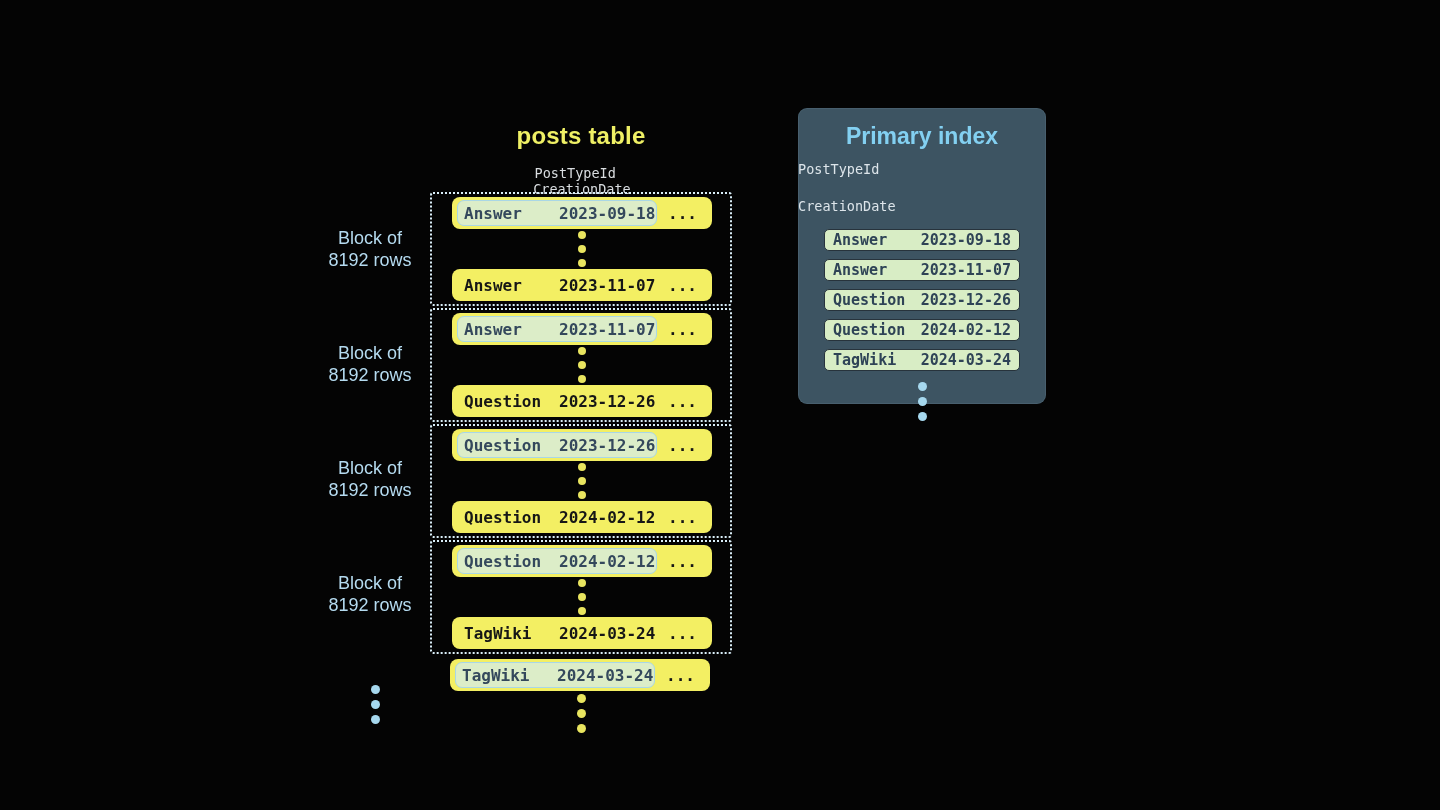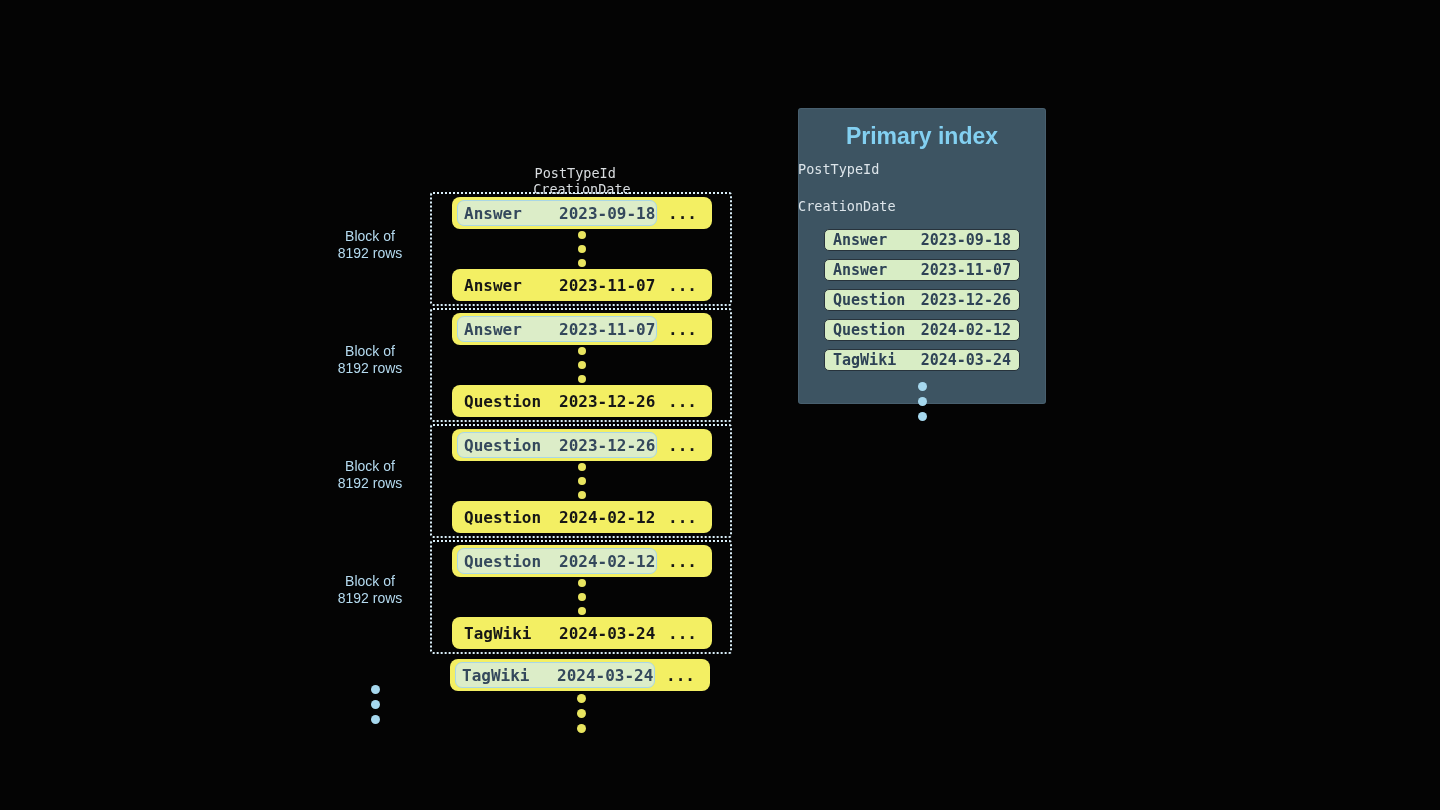--- a/index.html
+++ b/index.html
@@ -59,34 +59,34 @@
 
   .trailing-row { margin-top: 5px; }
   .ydots {
     position: absolute; left: 430px; top: 694px; width: 302px;
     display: flex; flex-direction: column; align-items: center; gap: 6px;
   }
   .ydots .dot { width: 9px; height: 9px; }
 
   .block-label {
     position: absolute; left: 305px; width: 130px;
-    text-align: center; color: #b5dbf0; font-size: 14px; line-height: 1.2;
+    text-align: center; color: #b5dbf0; font-size: 18px; line-height: 1.2;
   }
   .side-dots {
     position: absolute; left: 362px; top: 685px; width: 26px;
     display: flex; flex-direction: column; align-items: center; gap: 6px;
   }
   .side-dots .dot, .panel-dots .dot {
     width: 9px; height: 9px; border-radius: 50%; background: #a6d8ee;
   }
 
   
   .index-panel {
     position: absolute; left: 798px; top: 108px; width: 248px; height: 296px;
-    background: #3d5462; border-radius: 3px;
+    background: #3d5462; border-radius: 9px;
     box-shadow: 0 0 0 1px rgba(120,150,165,0.18) inset;
   }
   .panel-title {
     margin-top: 15px; text-align: center;
     color: #83d0f1; font-size: 23px; font-weight: 700;
   }
   .panel-header {
     margin-top: 11px; display: flex; justify-content: center; gap: 21px;
     color: #dde5ea; font-size: 13.5px;
   }
@@ -103,20 +103,21 @@
   .ichip .i-date { margin-left: auto; }
   .panel-dots {
     margin-top: 11px; display: flex; flex-direction: column; align-items: center; gap: 6px;
   }
 </style>
 </head>
 <body>
 
 <div class="stage">
 
+  <div class="posts-title">posts table</div>
   <div class="posts-header mono">
     <span class="h-type">PostTypeId</span>
     <span class="h-date">CreationDate</span>
     <span class="h-more">...</span>
   </div>
 
   <div class="block-label" style="top:228px">
     <div>Block of</div>
     <div>8192 rows</div>
   </div>

